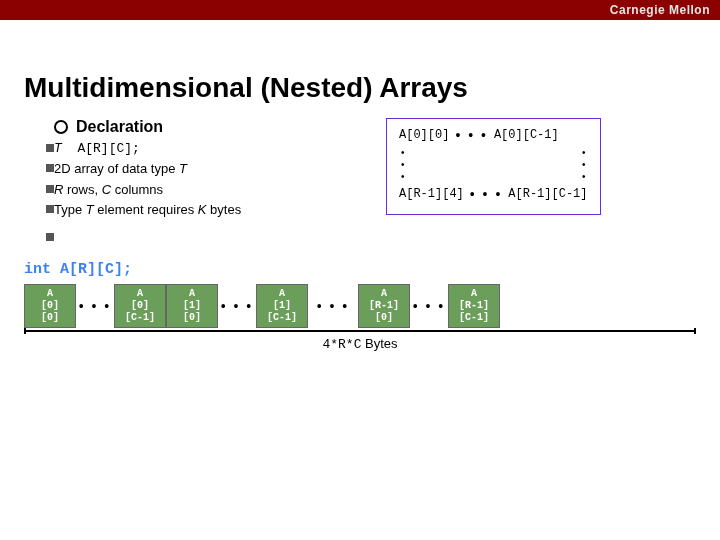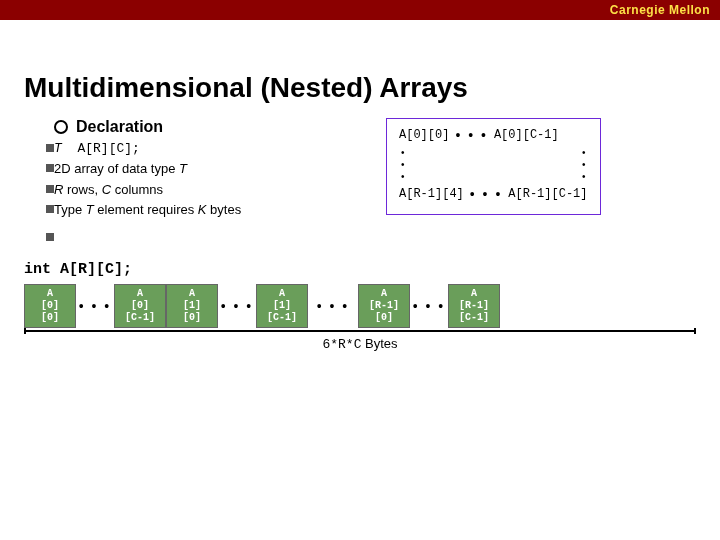--- a/index.html
+++ b/index.html
@@ -9,21 +9,21 @@
       background: #fff;
       width: 720px;
       height: 540px;
       overflow: hidden;
       position: relative;
     }
 
     
     .cmu-header {
       background: #8B0000;
-      color: #fde047;
+      color: #e5e5e5;
       text-align: right;
       padding: 3px 10px;
       font-size: 12px;
       font-weight: bold;
       letter-spacing: 0.5px;
     }
 
     .main-content {
       padding: 12px 24px 10px 24px;
       margin-top: 40px;
@@ -145,21 +145,21 @@
 
     
     .bottom-section {
       margin-top: 10px;
     }
 
     .code-line {
       font-family: 'Courier New', Courier, monospace;
       font-size: 15px;
       font-weight: bold;
-      color: #000000;
+      color: #3b82f6;
       margin-bottom: 6px;
     }
 
     
     .mem-row {
       display: flex;
       align-items: center;
       gap: 0;
       margin-bottom: 0;
     }
@@ -337,20 +337,20 @@
     </div>
 
     <div class="bracket-wrapper">
       <div class="bracket-top-row">
         <span class="v-tick"></span>
         <span class="h-line"></span>
         <span class="v-tick"></span>
       </div>
       <div class="bracket-label">
         <span>
-          <span class="mono">6*R*C</span> Bytes
+          <span class="mono">4*R*C</span> Bytes
         </span>
       </div>
     </div>
 
   </div>
 
 </div>
 
 </body></html>

